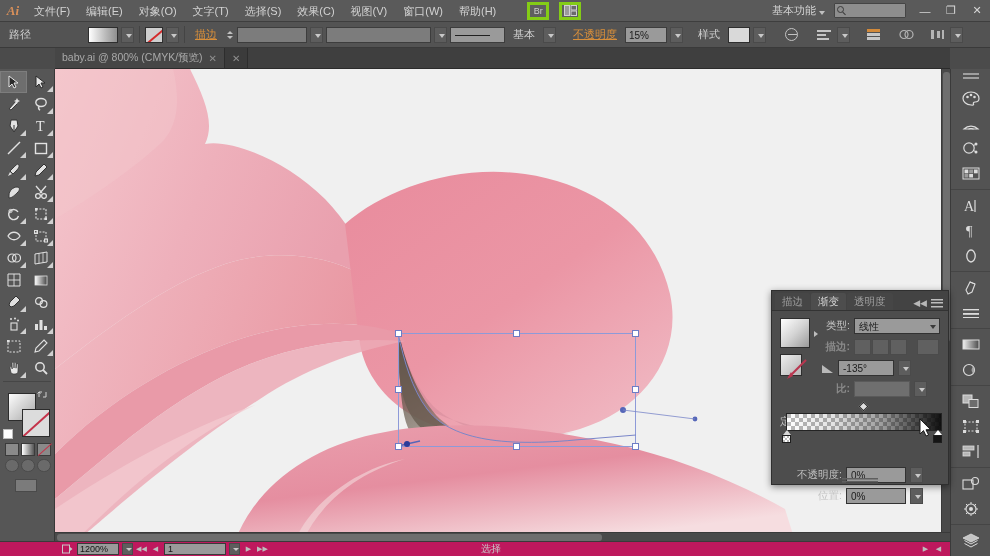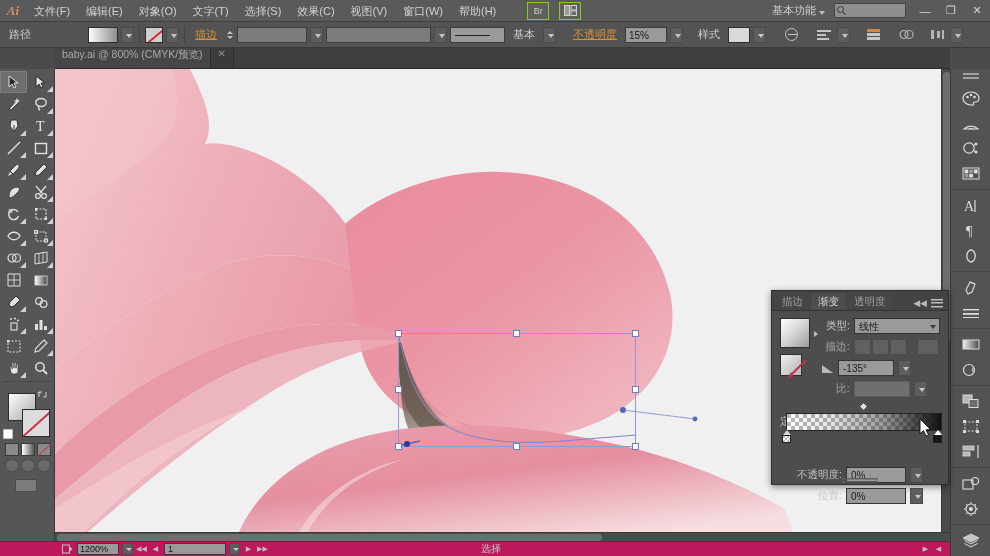--- a/index.html
+++ b/index.html
@@ -30,21 +30,21 @@
   }
   .menu-item {
     padding: 0 8px; height: 22px; line-height: 22px;
     font-size: 11px; color: #d2d2d2; white-space: nowrap; cursor: default;
   }
   .menubar-right {
     margin-left: auto; display: flex; align-items: center; height: 26px;
   }
   .mb-icon-btn {
     width: 22px; height: 18px; margin: 0 1px;
-    border: 1px solid #84cc16; background: #5f5f5f;
+    border: 3px solid #84cc16; background: #5f5f5f;
     display: flex; align-items: center; justify-content: center;
     font-size: 9px; color: #cfcfcf;
   }
   .workspace-sel {
     font-size: 11px; color: #d0d0d0; padding: 0 12px 0 4px;
     position: relative;
   }
   .workspace-sel::after {
     content: ""; position: absolute; right: 3px; top: 8px;
     border-left: 3px solid transparent; border-right: 3px solid transparent;
@@ -154,21 +154,20 @@
   .tabbar {
     position: absolute; top: 48px; left: 55px; width: 895px; height: 21px;
     background: #3f3f3f; display: flex; align-items: stretch;
     border-bottom: 1px solid #2b2b2b;
   }
   .doc-tab {
     display: flex; align-items: center; gap: 6px;
     padding: 0 7px; font-size: 10.5px; color: #a9a9a9;
     background: #464646; border-right: 1px solid #2d2d2d;
     white-space: nowrap;
-    flex-direction: column;
   }
   .doc-tab.active { background: #3b3b3b; color: #cdcdcd; }
   .doc-tab .x { font-size: 10px; color: #8e8e8e; }
 
   
   .toolbar {
     position: absolute; top: 69px; left: 0; width: 55px; height: 472px;
     background: #565656; border-right: 1px solid #383838;
     padding-top: 2px;
   }

